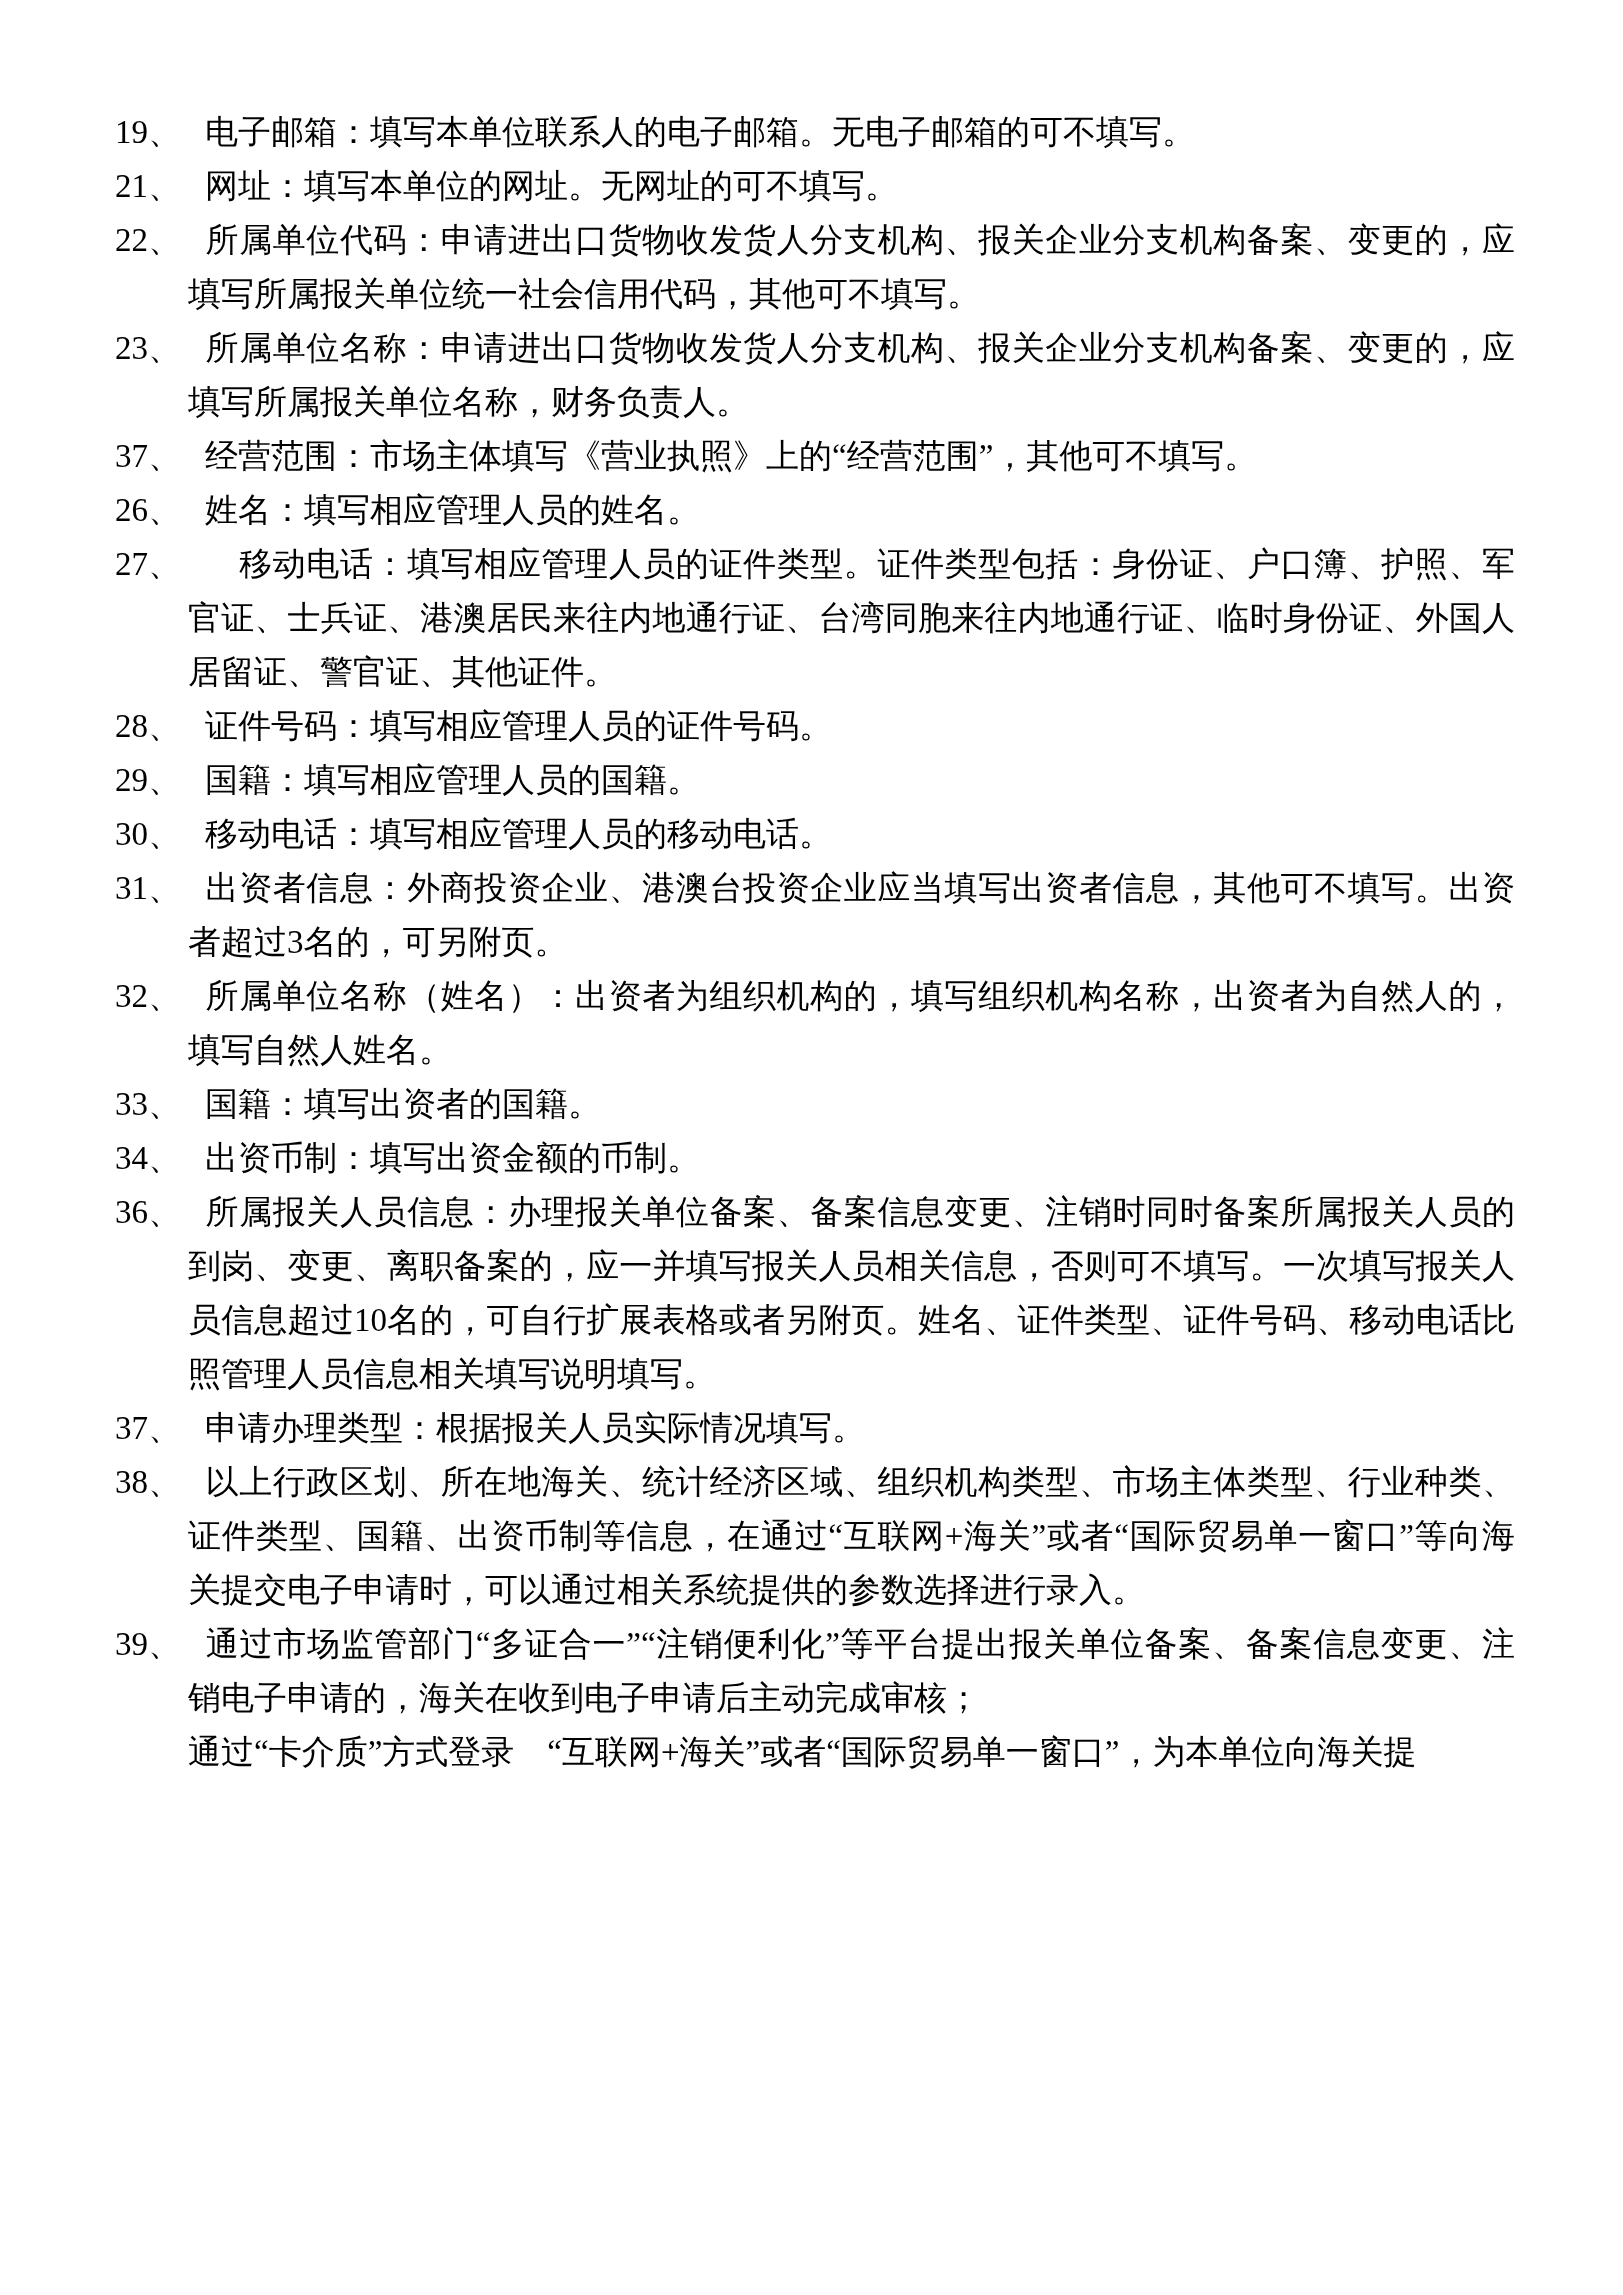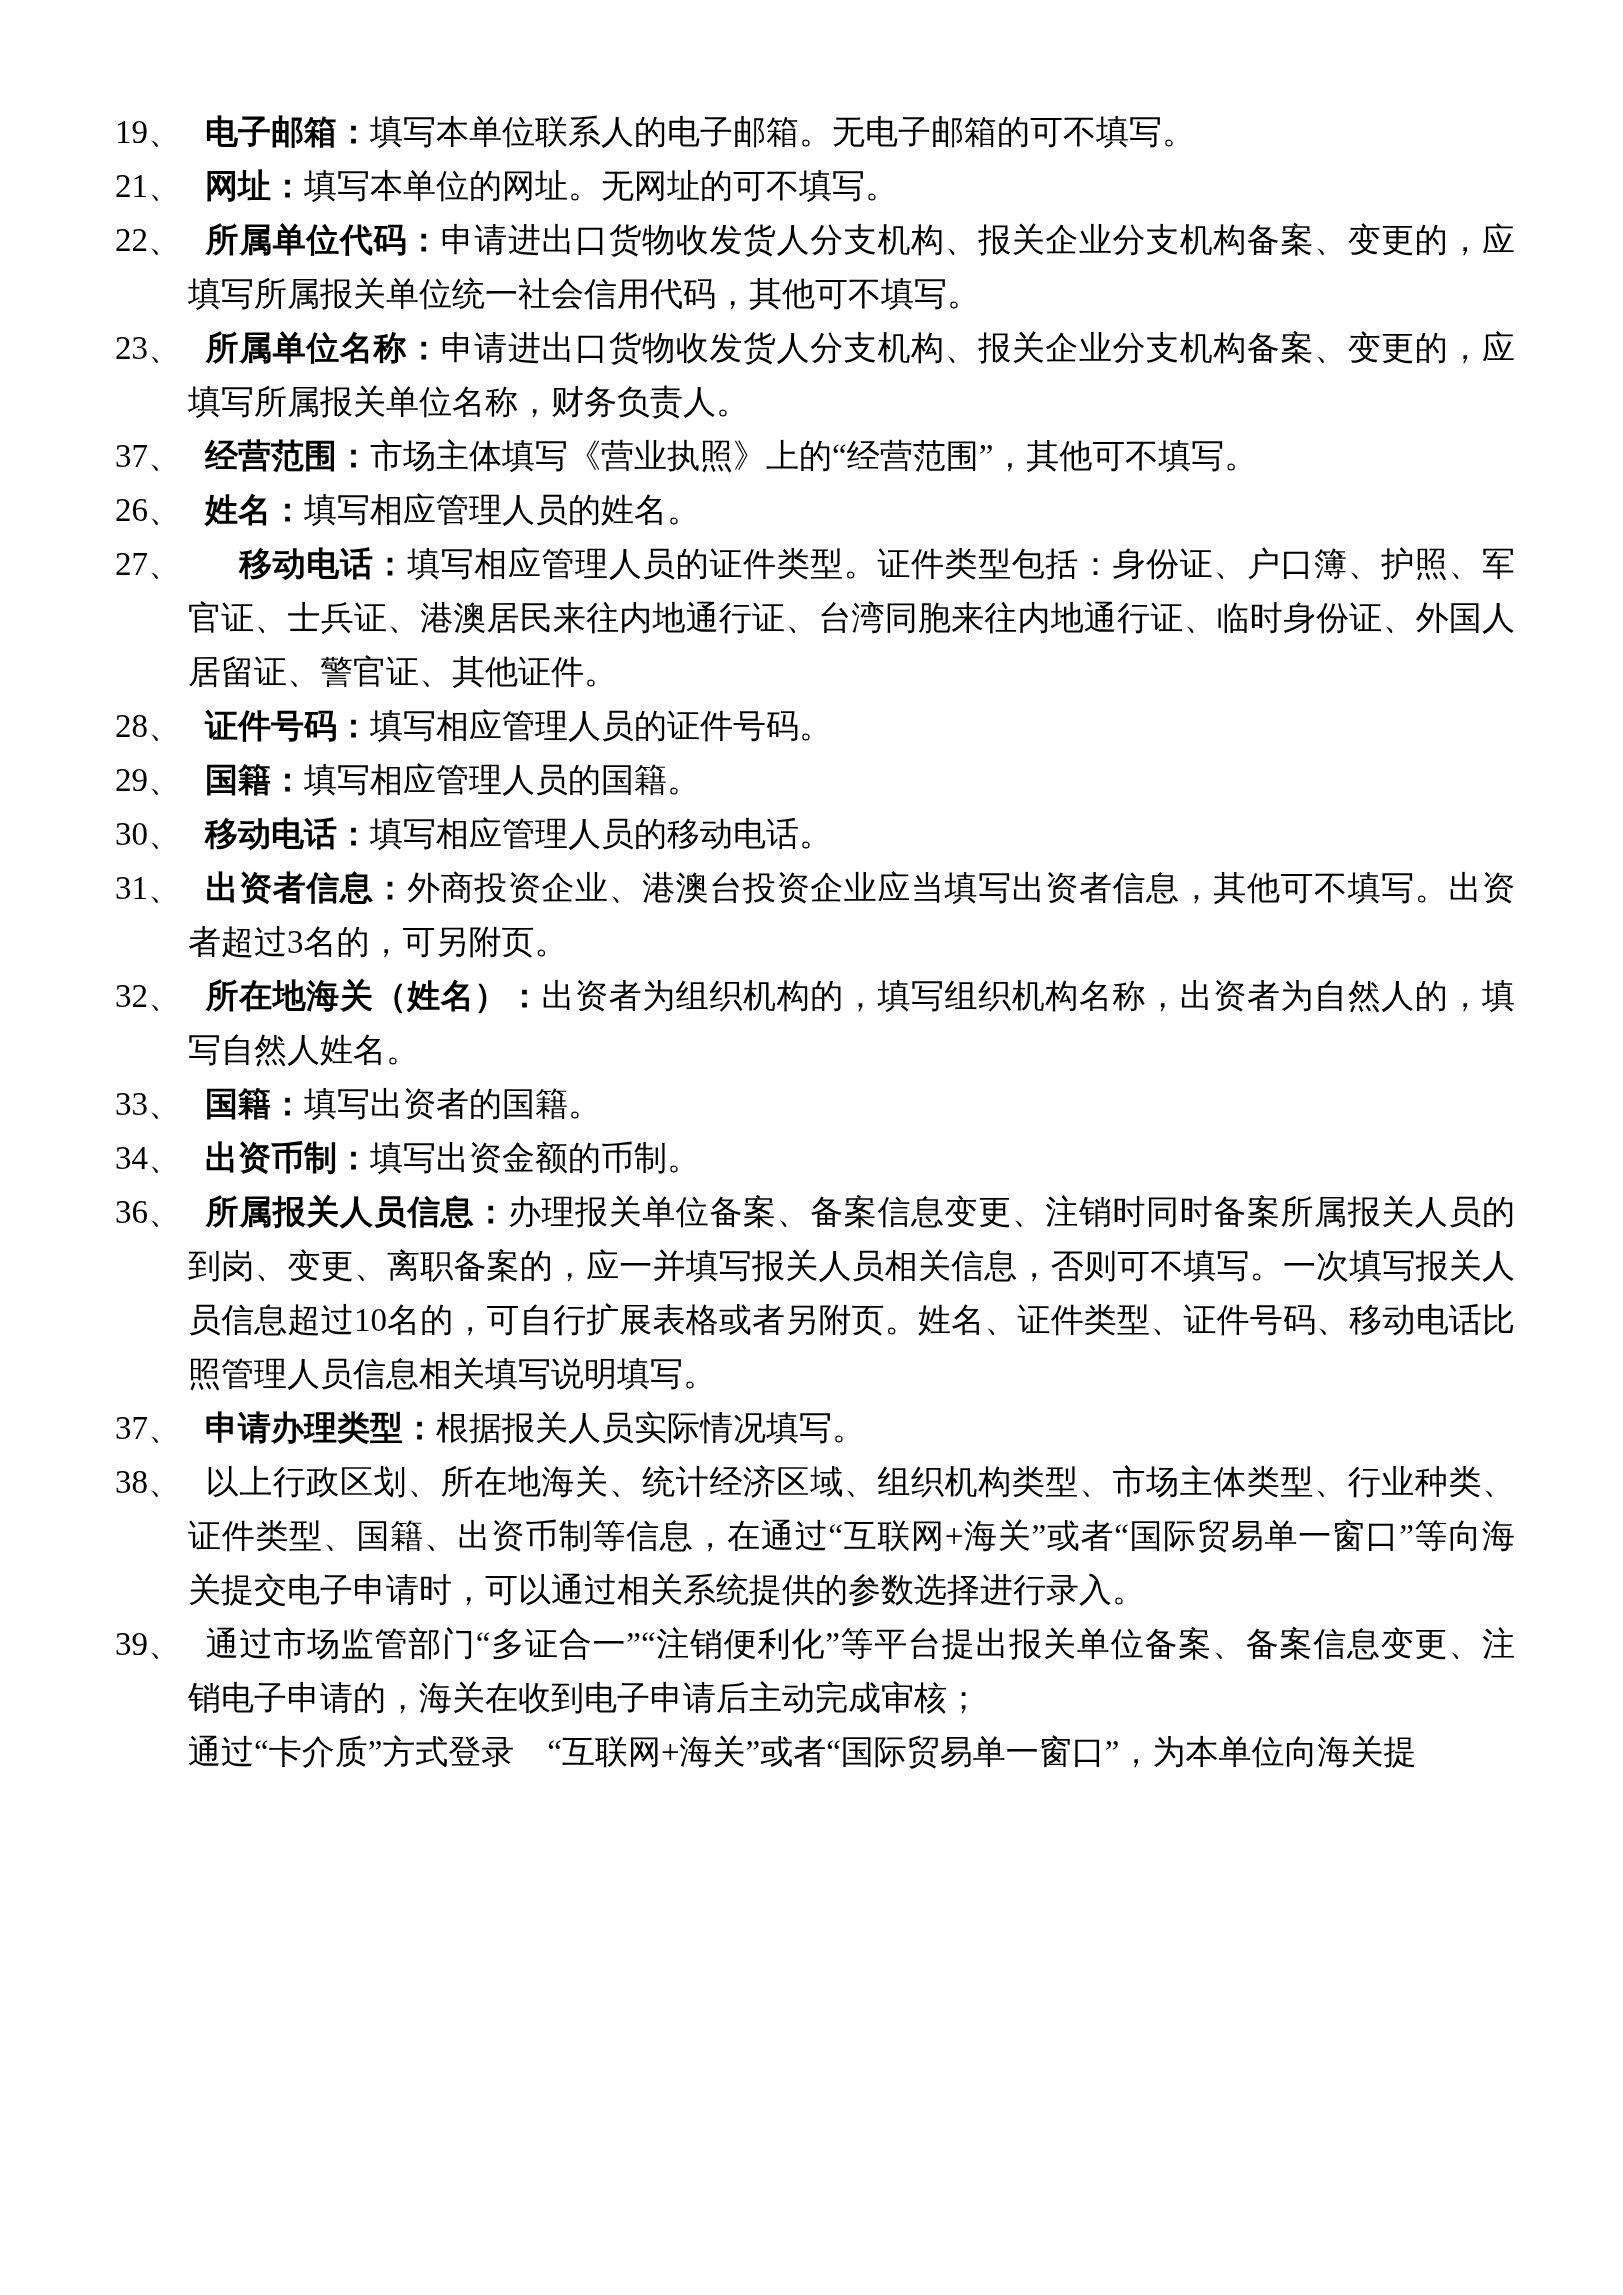--- a/index.html
+++ b/index.html
@@ -36,21 +36,21 @@
     text-justify: inter-ideograph;
     line-break: strict;
   }
   .num {
     display: inline-block;
     width: 90px;
     text-indent: 0;
   }
   .term {
     font-family: "Liberation Sans", "DejaVu Sans", sans-serif;
-    font-weight: bold;
+    font-weight: normal;
   }
   .cont {
     text-indent: 0;
     text-align: justify;
   }
 </style>
 </head>
 <body>
 
 <div class="page">
@@ -72,21 +72,21 @@
   <li class="item"><span class="num">27、</span><span class="term">　移动电话：</span><span class="desc">填写相应管理人员的证件类型。证件类型包括：身份证、户口簿、护照、军官证、士兵证、港澳居民来往内地通行证、台湾同胞来往内地通行证、临时身份证、外国人居留证、警官证、其他证件。</span></li>
 
   <li class="item"><span class="num">28、</span><span class="term">证件号码：</span><span class="desc">填写相应管理人员的证件号码。</span></li>
 
   <li class="item"><span class="num">29、</span><span class="term">国籍：</span><span class="desc">填写相应管理人员的国籍。</span></li>
 
   <li class="item"><span class="num">30、</span><span class="term">移动电话：</span><span class="desc">填写相应管理人员的移动电话。</span></li>
 
   <li class="item"><span class="num">31、</span><span class="term">出资者信息：</span><span class="desc">外商投资企业、港澳台投资企业应当填写出资者信息，其他可不填写。出资者超过3名的，可另附页。</span></li>
 
-  <li class="item"><span class="num">32、</span><span class="term">所在地海关（姓名）：</span><span class="desc">出资者为组织机构的，填写组织机构名称，出资者为自然人的，填写自然人姓名。</span></li>
+  <li class="item"><span class="num">32、</span><span class="term">所属单位名称（姓名）：</span><span class="desc">出资者为组织机构的，填写组织机构名称，出资者为自然人的，填写自然人姓名。</span></li>
 
   <li class="item"><span class="num">33、</span><span class="term">国籍：</span><span class="desc">填写出资者的国籍。</span></li>
 
   <li class="item"><span class="num">34、</span><span class="term">出资币制：</span><span class="desc">填写出资金额的币制。</span></li>
 
 
   <li class="item"><span class="num">36、</span><span class="term">所属报关人员信息：</span><span class="desc">办理报关单位备案、备案信息变更、注销时同时备案所属报关人员的到岗、变更、离职备案的，应一并填写报关人员相关信息，否则可不填写。一次填写报关人员信息超过10名的，可自行扩展表格或者另附页。姓名、证件类型、证件号码、移动电话比照管理人员信息相关填写说明填写。</span></li>
 
   <li class="item"><span class="num">37、</span><span class="term">申请办理类型：</span><span class="desc">根据报关人员实际情况填写。</span></li>
 

